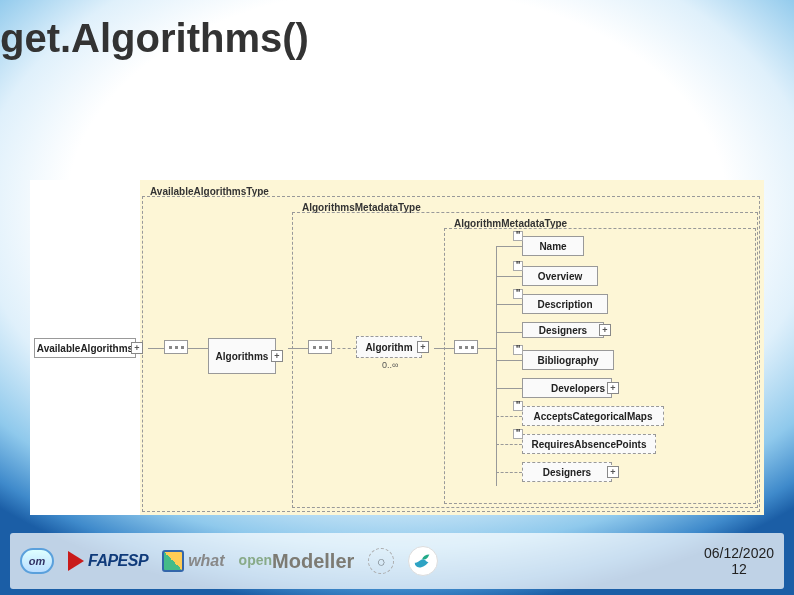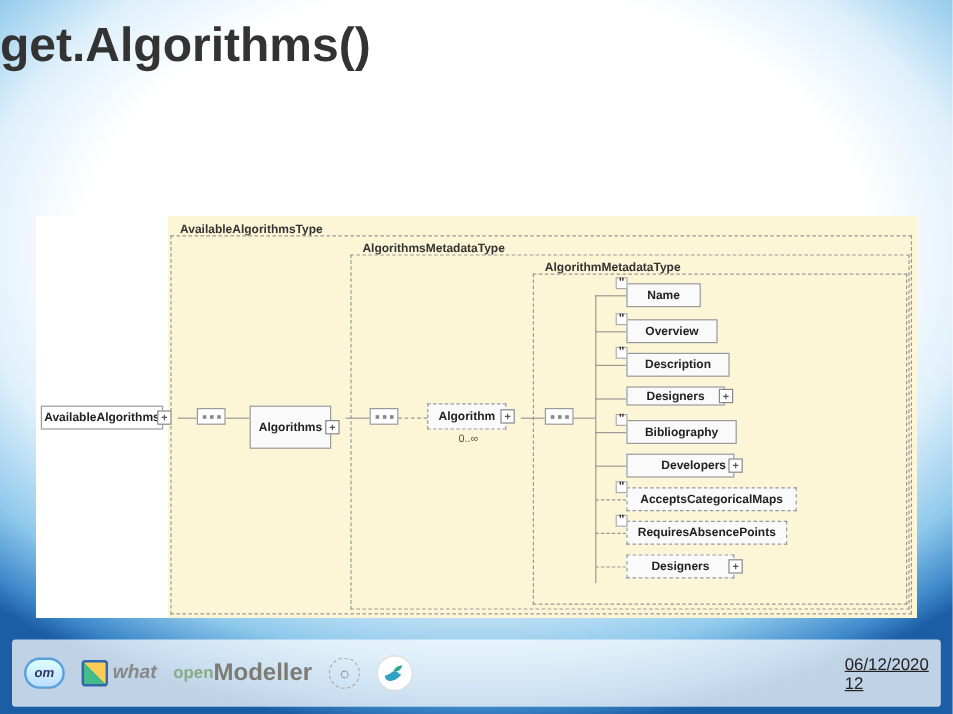--- a/index.html
+++ b/index.html
@@ -55,21 +55,21 @@
   .logo.fapesp { color:#0f3a7a; font-size:16px; font-style:italic; font-weight:900; letter-spacing:-0.5px;}
   .logo.fapesp:before{content:""; width:0; height:0; border-style:solid; border-width:10px 0 10px 16px; border-color:transparent transparent transparent #c91b1b; margin-right:4px;}
   .logo.cria { color:#888; font-size:16px; font-style:italic;}
   .logo.cria:before{content:""; width:18px; height:18px; border:2px solid #36a; border-radius:3px; margin-right:4px; background: linear-gradient(45deg,#4b8 50%,#fc5 50%);}
   .logo.modeller { color:#7d7b73; font-size:20px; font-weight:900; line-height:0.8; text-align:left;}
   .logo.modeller .top { font-size:14px; color:#8a8; display:block; font-weight:700;}
   .logo.bdw { width:26px; height:26px; border:1px dashed #aaa; border-radius:50%; justify-content:center;}
   .logo.wcs { width:30px; height:30px; border-radius:50%; background:#fff; border:1px solid #ddd; justify-content:center;}
   .logo.wcs svg{width:22px;height:22px;}
   .footer .spacer { flex:1; }
-  .footer .meta { text-align:left; font-size:14px; color:#222; line-height:1.15;text-decoration:underline;}
+  .footer .meta { text-align:center; font-size:14px; color:#222; line-height:1.15;}
 </style>
 </head>
 <body>
 
 <div class="slide">
 
   <div class="title">get.Algorithms()</div>
 
 
   <div class="diagram">
@@ -160,20 +160,21 @@
       <span>RequiresAbsencePoints</span>
     </div>
     <div class="schema-box dash-border" style="left:492px; top:282px; width:90px; height:20px;">
       <span>Designers</span>
       <span class="plus-decor">+</span>
     </div>
   </div>
 
   <div class="footer">
     <div class="logo om">om</div>
+    <div class="logo fapesp">FAPESP</div>
     <div class="logo cria">what</div>
     <div class="logo modeller">
       <span class="top">open</span>
       <span>Modeller</span>
     </div>
     <div class="logo bdw">◌</div>
     <div class="logo wcs">
       <svg viewBox="0 0 24 24">
           <path d="M3 14c4 0 6-4 9-4 3 0 3 3 6 3-2 3-6 6-10 6-3 0-5-2-5-5z" fill="#2ea3c4"></path>
           <path d="M11 10c1-3 4-5 8-5-1 2-2 4-4 5" fill="#2a8"></path>

